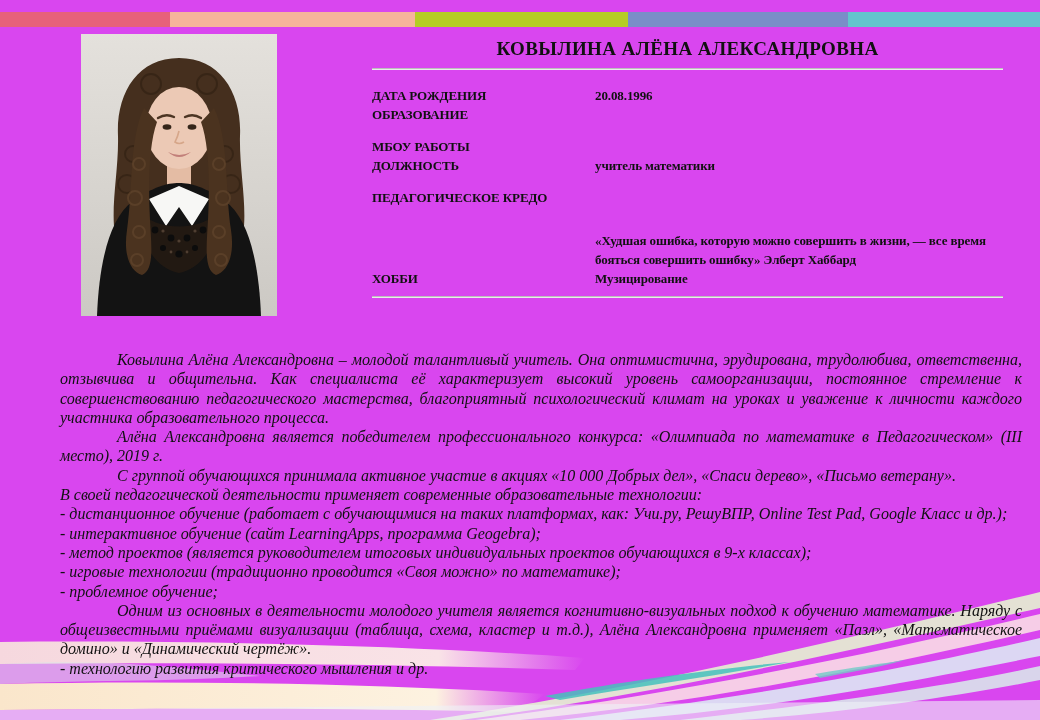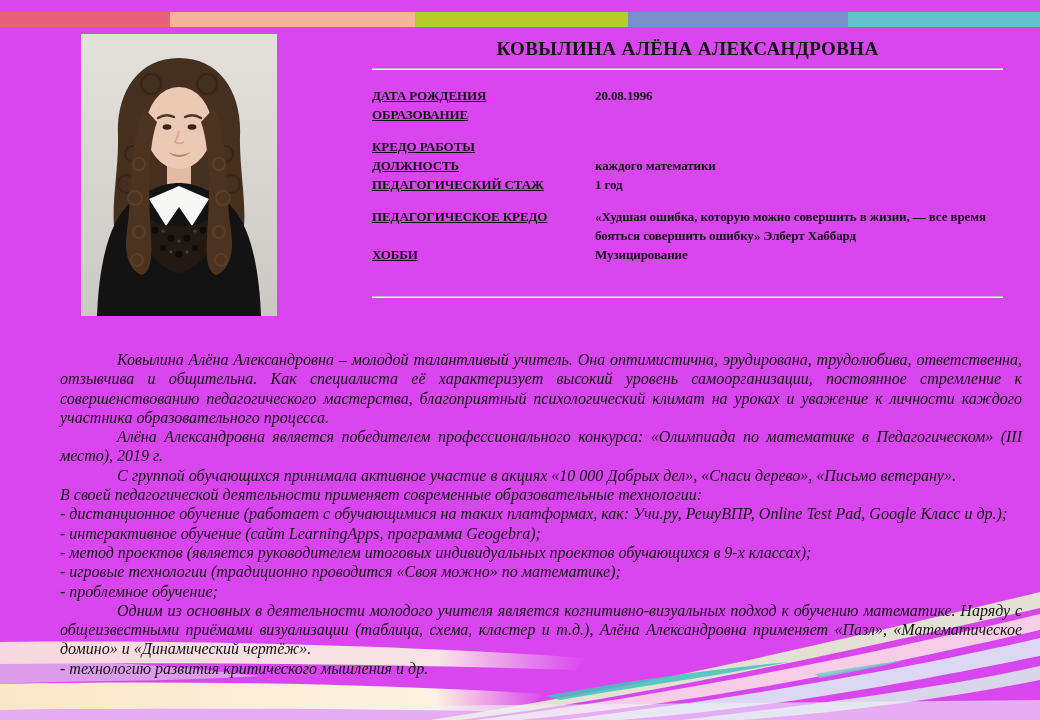--- a/index.html
+++ b/index.html
@@ -18,23 +18,23 @@
                 font-weight:bold;font-size:19px;letter-spacing:.4px;white-space:nowrap;}
   .rule{position:absolute;left:372px;width:631px;height:1px;background:#bdbdbd;
         border-bottom:1px solid #ececec;}
   .rule-top{top:68px;}
   .rule-bottom{top:296px;}
 
   
   .profile-table{position:absolute;left:372px;top:86px;width:631px;
                  font-weight:bold;font-size:13px;line-height:19px;letter-spacing:-0.1px;}
   .info-row{display:flex;}
-  .info-label{width:223px;flex:none;white-space:nowrap;text-decoration:underline;}
+  .info-label{width:223px;flex:none;white-space:nowrap;}
   .info-value{flex:1;white-space:nowrap;}
-  .info-value.wrap{white-space:normal;}
+  .info-value.wrap{white-space:normal;margin-top:43px;}
   .row-gap{height:13px;}
 
   
   .body-text{position:absolute;left:60px;top:350px;width:962px;z-index:2;
              font-style:italic;font-size:16px;line-height:19.3px;text-align:justify;}
   .para{margin:0;font-style:italic;}
   .para.indent{text-indent:57px;}
 
   
   .footer-decor{position:absolute;left:0;bottom:0;width:1040px;height:150px;z-index:1;}
@@ -135,29 +135,25 @@
   <div class="profile-table">
       <div class="info-row">
         <div class="info-label">ДАТА РОЖДЕНИЯ</div>
         <div class="info-value">20.08.1996</div>
       </div>
       <div class="info-row">
         <div class="info-label">ОБРАЗОВАНИЕ</div>
       </div>
       <div class="row-gap"></div>
       <div class="info-row">
-        <div class="info-label">КРЕДО РАБОТЫ</div>
+        <div class="info-label">МБОУ РАБОТЫ</div>
       </div>
       <div class="info-row">
         <div class="info-label">ДОЛЖНОСТЬ</div>
-        <div class="info-value">каждого математики</div>
-      </div>
-      <div class="info-row">
-        <div class="info-label">ПЕДАГОГИЧЕСКИЙ СТАЖ</div>
-        <div class="info-value">1 год</div>
+        <div class="info-value">учитель математики</div>
       </div>
       <div class="row-gap"></div>
       <div class="info-row">
         <div class="info-label">ПЕДАГОГИЧЕСКОЕ КРЕДО</div>
         <div class="info-value wrap">«Худшая ошибка, которую можно совершить в жизни, — все время бояться совершить ошибку» Элберт Хаббард</div>
       </div>
       <div class="info-row">
         <div class="info-label">ХОББИ</div>
         <div class="info-value">Музицирование</div>
       </div>

